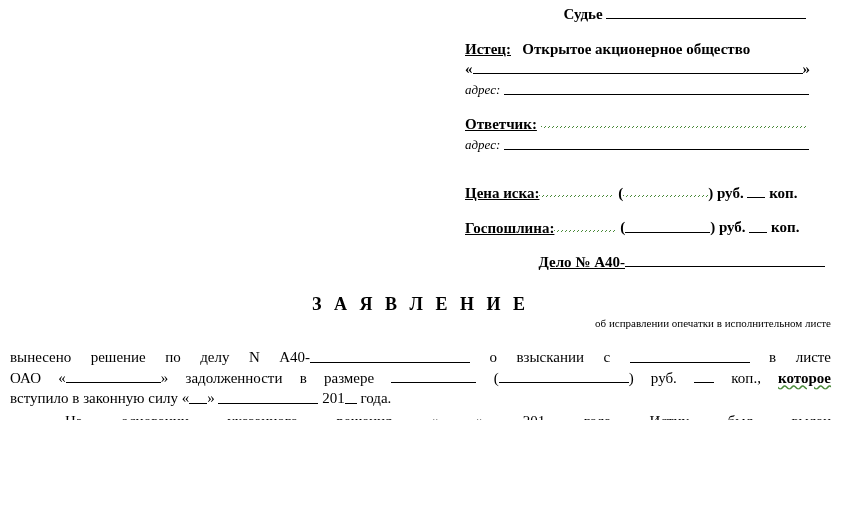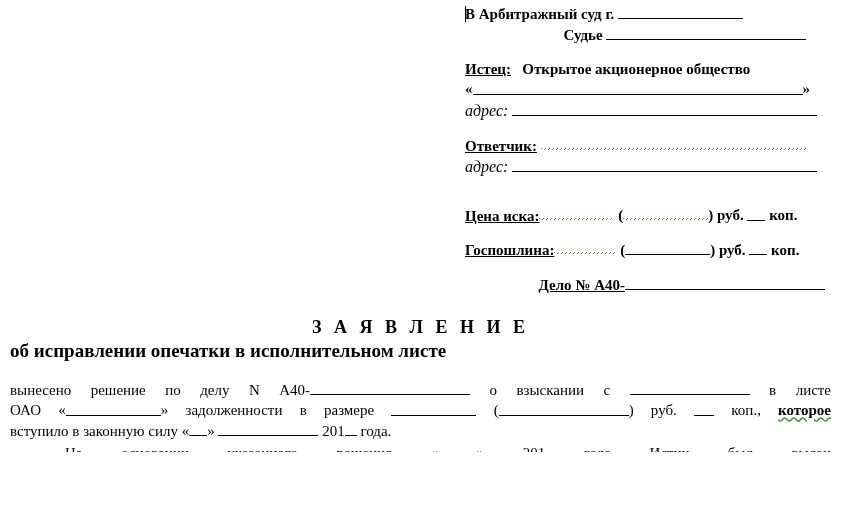--- a/index.html
+++ b/index.html
@@ -23,21 +23,21 @@
   .b { font-weight: bold; }
   .u { text-decoration: underline; margin-top: 10px; }
   .wavy {
     text-decoration-line: underline;
     text-decoration-style: wavy;
     text-decoration-color: #4a8a3a;
     font-weight: bold;
   }
   .addr-label {
     font-style: italic;
-    font-size: 16px;
+    font-size: 13px;
   }
   .blank {
     display: inline-block;
     border-bottom: 1px solid #000;
     height: 0.95em;
     vertical-align: baseline;
   }
   .blank-wavy {
     display: inline-block;
     height: 0.95em;
@@ -50,23 +50,23 @@
   }
   .spacer { height: 14px; }
   .title {
     margin-top: 22px;
     text-align: center;
     font-weight: bold;
     font-size: 18px;
     letter-spacing: 4px;
   }
   .subtitle {
-    text-align: left;
-    font-weight: bold;
-    font-size: 19px;
+    text-align: right;
+    font-weight: normal;
+    font-size: 11px;
     margin-top: 2px;
   }
   .body-text {
     margin-top: 18px;
     text-align: justify;
     line-height: 1.35;
   }
   .body-text .line {
     text-align-last: justify;
   }
@@ -76,25 +76,20 @@
     overflow: hidden;
     margin-top: 2px;
   }
   .half-crop .inner { text-align-last: justify; text-align: justify;}
 </style>
 </head>
 <body>
 
 <div class="header-block">
 
-  <div class="hline">
-    <span style="border-left:1px solid #000; margin-right:-1px;"></span>
-    <span class="b">В Арбитражный суд г.</span>
-    <span class="blank" style="width:125px"></span>
-  </div>
 
   <div class="hline" style="text-align:center; padding-left:80px;">
     <span class="b">Судье</span>
     <span class="blank" style="width:200px"></span>
   </div>
 
   <div class="spacer"></div>
 
   <div class="hline">
     <span class="b u">Истец:</span>

